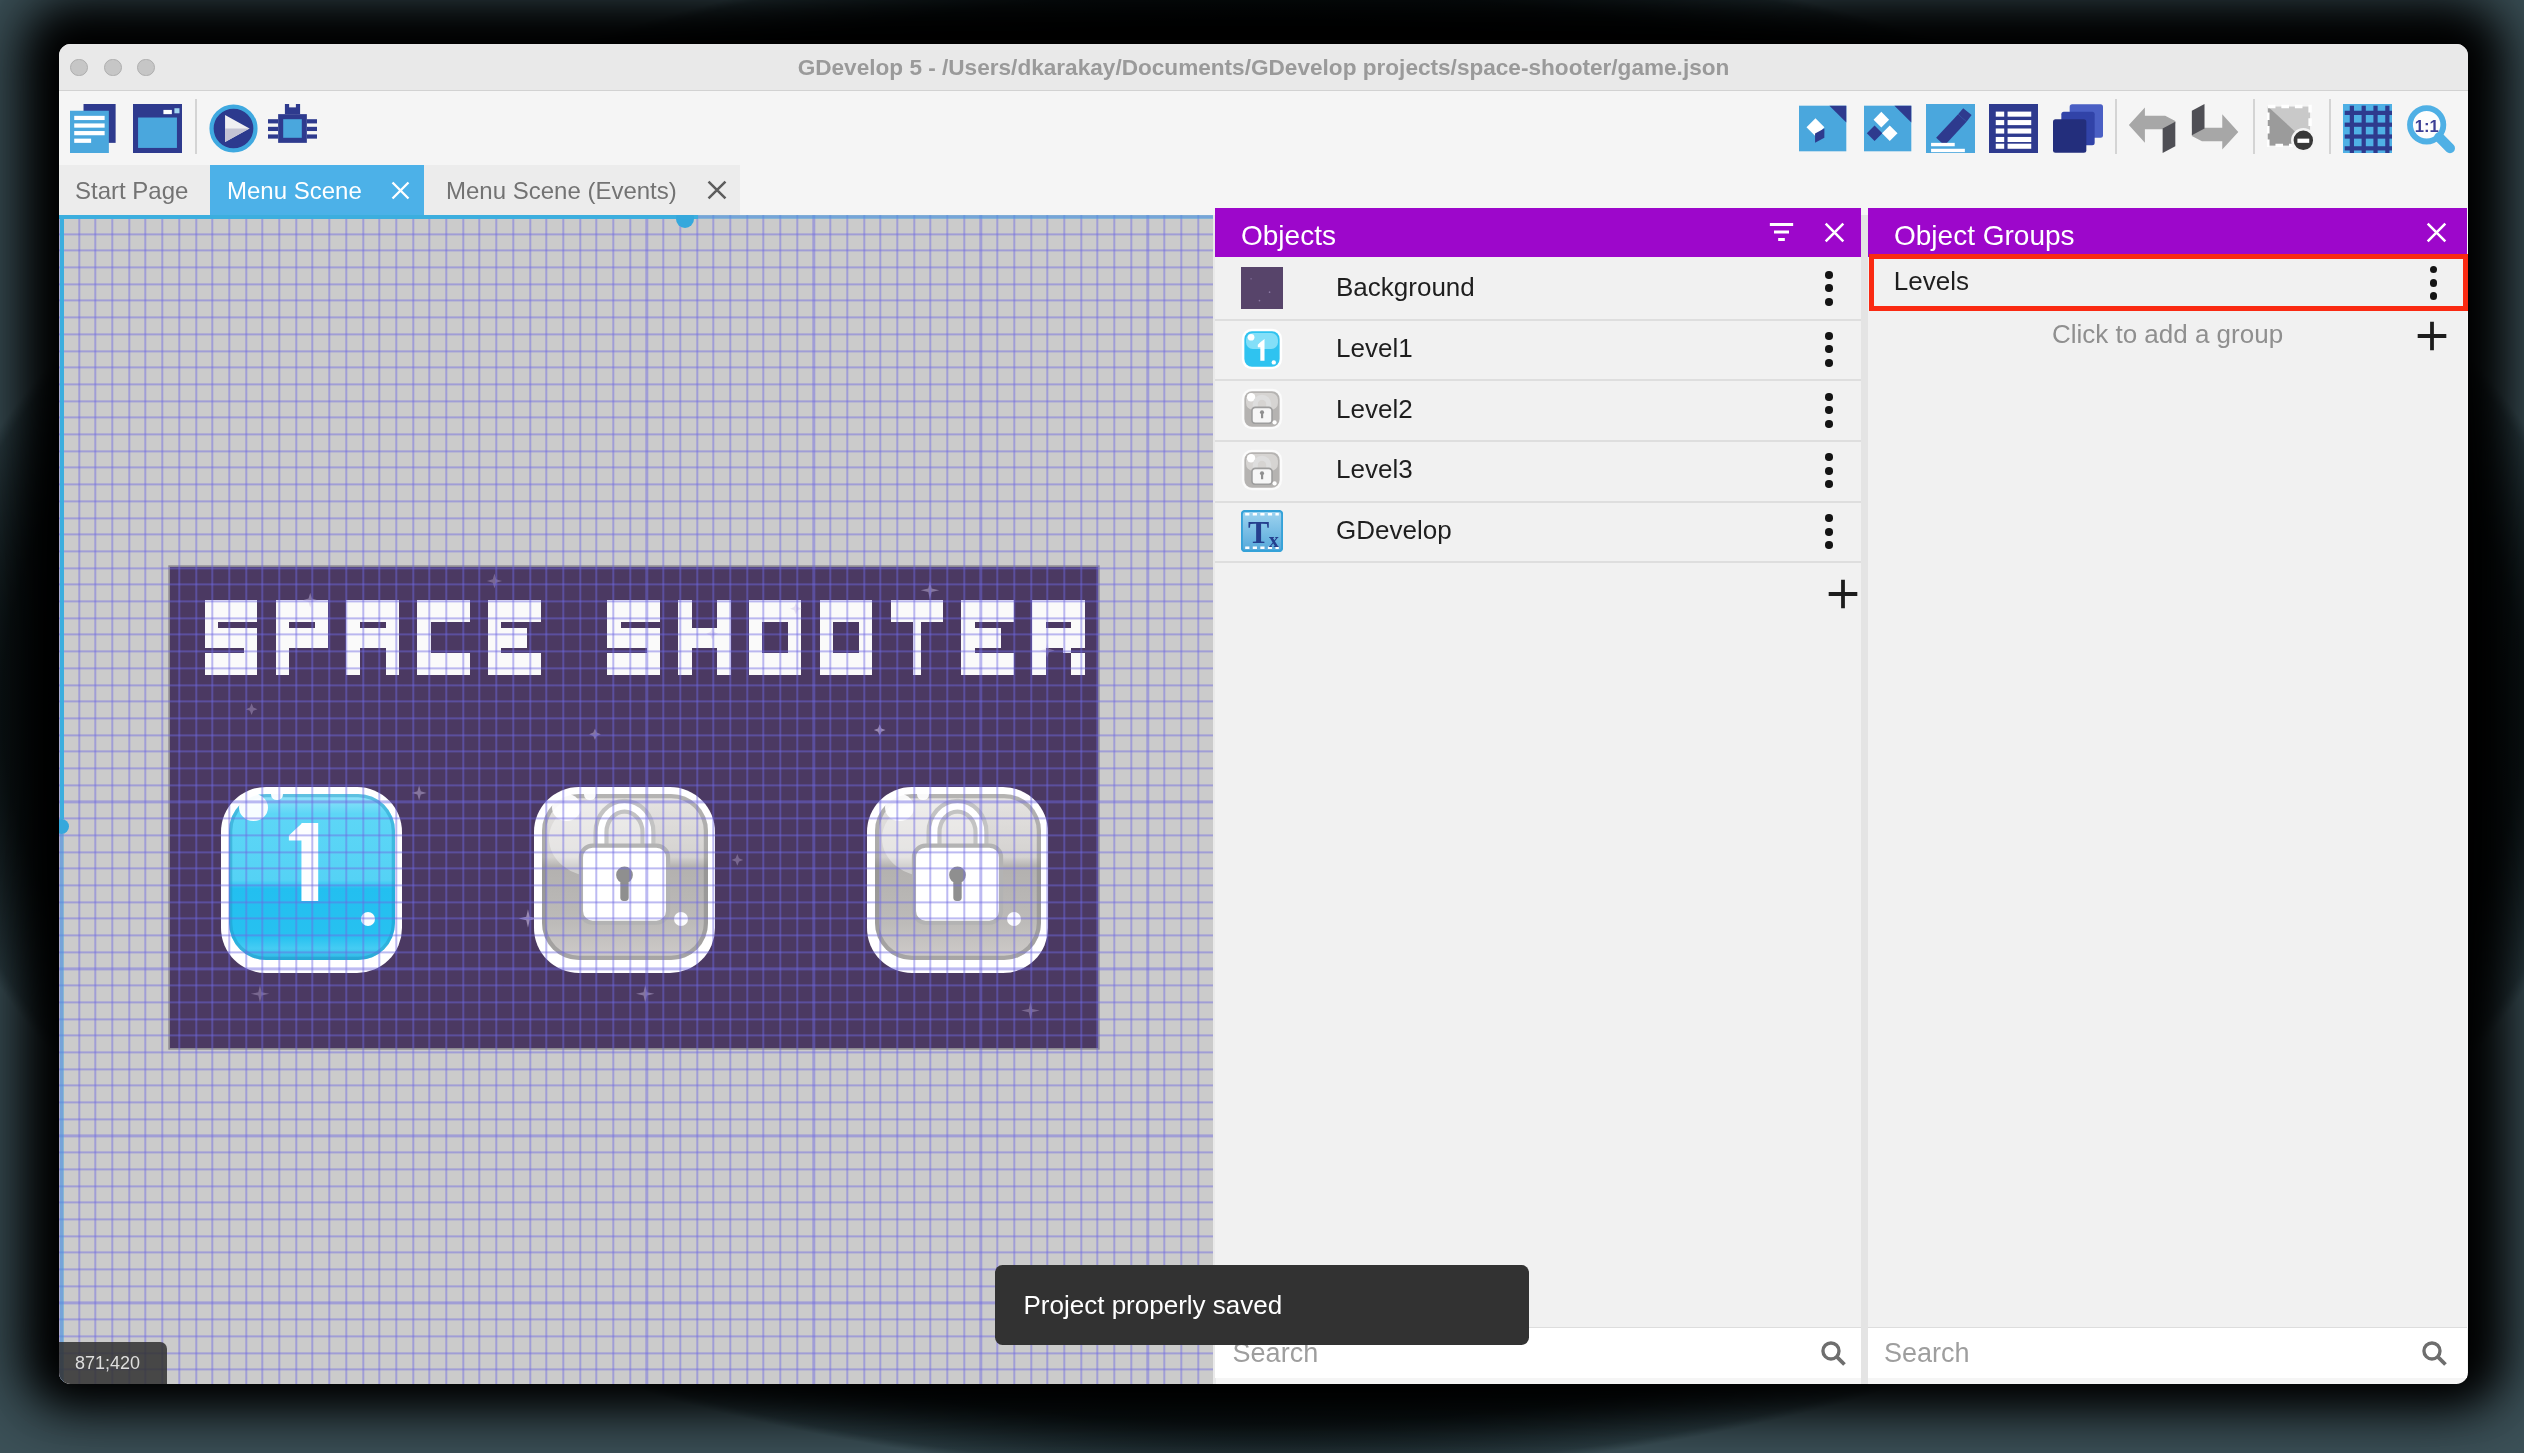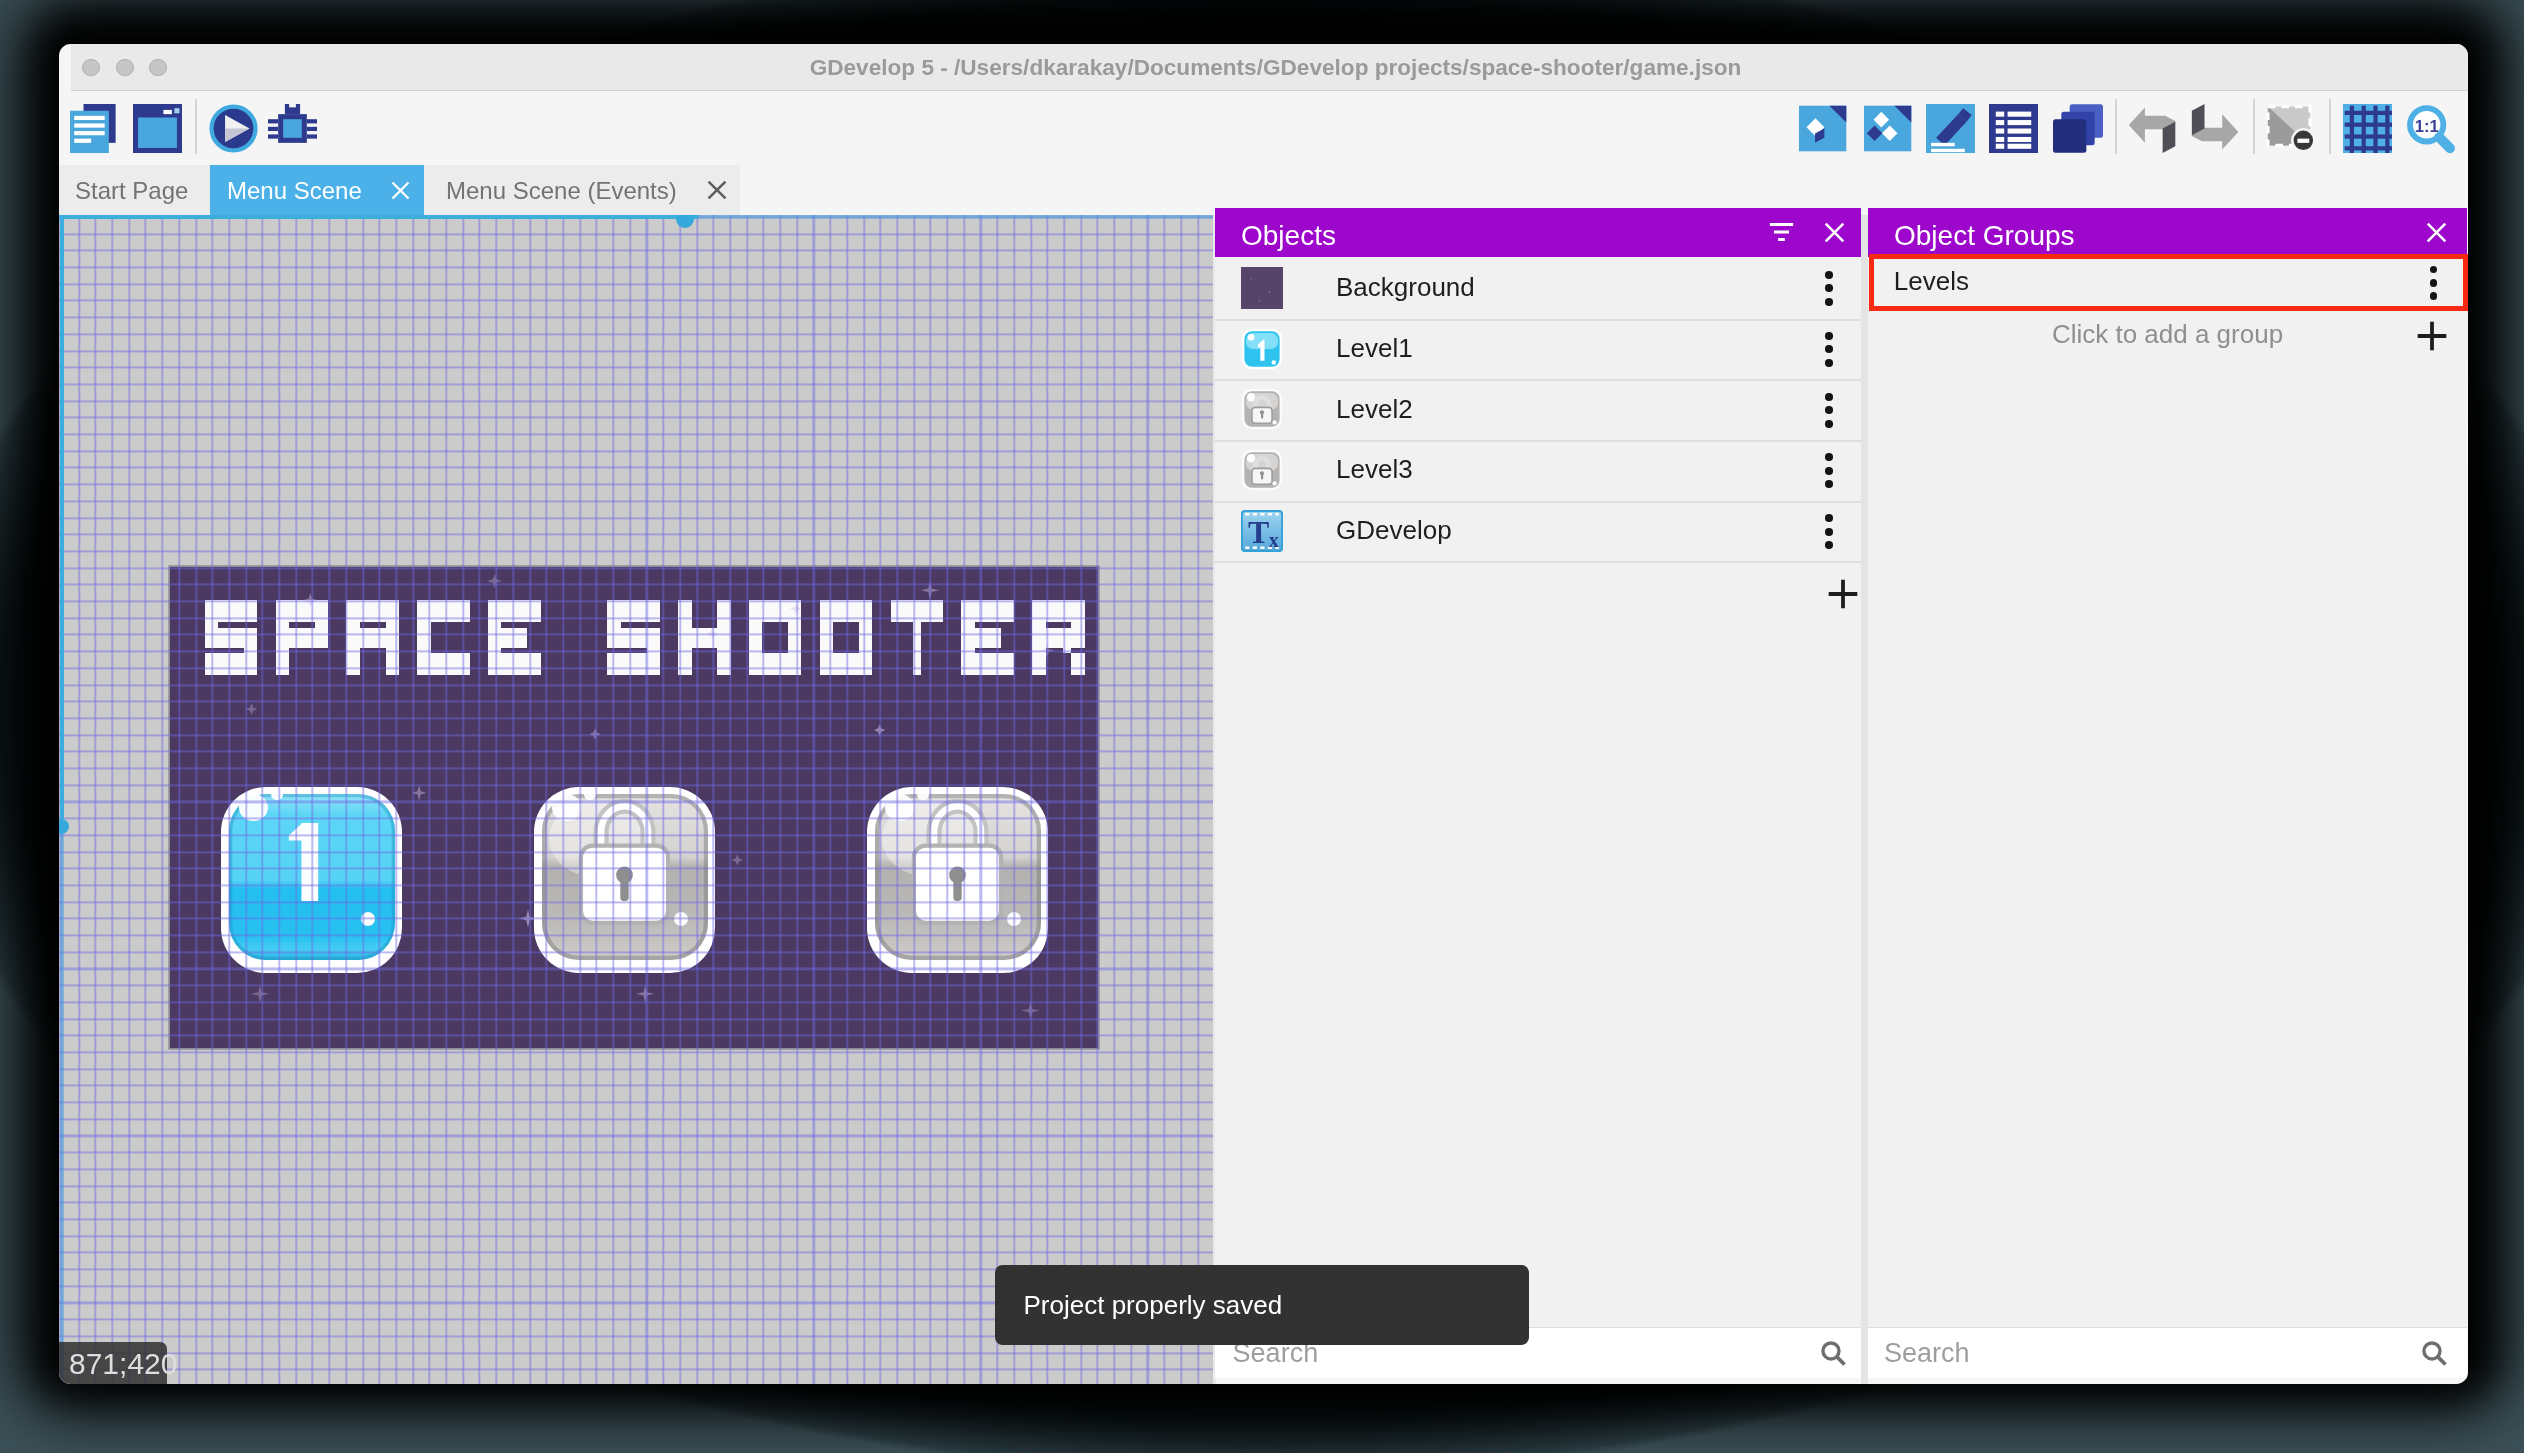--- a/index.html
+++ b/index.html
@@ -1,40 +1,40 @@
 <!DOCTYPE html>
 <html style="font-size:13.4px"><head><meta charset="utf-8">
 <style>
 html,body{margin:0;padding:0;}
 body{width:2525px;height:1453px;background:radial-gradient(ellipse 1356px 770px at 1263px 707px,#000 0%,#000 84%,#0c1416 93%,#2a3c42 99%,#3c5158 100%);overflow:hidden;position:relative;font-family:"Liberation Sans",sans-serif;}
 .shadow{position:absolute;left:38px;top:16.7px;width:2453px;height:1381px;background:#000;border-radius:33px;filter:blur(20px);}
 .shadow2{position:absolute;left:16.7px;top:-4.2px;width:2491px;height:1415px;background:rgba(0,0,0,.8);border-radius:50px;filter:blur(33px);}
 .win{position:absolute;left:59px;top:44px;width:2409px;height:1340px;border-radius:11.7px;background:#f5f5f5;overflow:hidden;}
-.titlebar{position:absolute;left:0;top:0;width:100%;height:46px;background:#e9e9e9;border-bottom:0.8px solid #d2d2d2;margin-left:12px;}
+.titlebar{position:absolute;left:0;top:0;width:100%;height:46px;background:#e9e9e9;border-bottom:0.8px solid #d2d2d2;}
 .tl{position:absolute;top:14.7px;width:17.6px;height:17.6px;border-radius:50%;background:#c6c6c6;border:1.3px solid #aeaeae;box-sizing:border-box;}
 .title{position:absolute;top:0;left:0;width:100%;height:46px;line-height:47px;text-align:center;font-size:22.6px;font-weight:700;color:#9a9a9a;}
 .toolbar{position:absolute;left:0;top:47px;width:100%;height:74px;background:#f5f5f5;}
 .tbsep{position:absolute;top:8.4px;width:1.7px;height:55px;background:#d4d4d4;}
 .ticon{position:absolute;top:12.6px;}
 .tabstrip{position:absolute;left:0;top:121px;width:100%;height:50px;background:#f5f5f5;}
 .tabgray{position:absolute;left:0;top:0;width:681px;height:50px;background:#ececec;}
 .tabactive{position:absolute;left:151px;top:0;width:214px;height:50px;background:#4cb1e8;}
 .tabtxt{position:absolute;top:0;height:50px;line-height:52px;font-size:24px;color:#737373;}
 .canvas{position:absolute;left:0;top:171px;width:1154px;height:1170px;background:#cbcbcb;overflow:hidden;}
 .purple{position:absolute;left:111px;top:352px;width:928px;height:481px;background:#4b3962;box-shadow:0 0 0 1.7px rgba(30,20,45,.35);}
 .gridov{position:absolute;left:0;top:0;width:100%;height:100%;pointer-events:none;z-index:4;
  background-image:repeating-linear-gradient(to right,rgba(110,104,226,0.46) 0px,rgba(110,104,226,0.46) 2px,transparent 2px,transparent 16.7px),repeating-linear-gradient(to bottom,rgba(110,104,226,0.46) 0px,rgba(110,104,226,0.46) 2px,transparent 2px,transparent 16.7px);
  background-position:2.3px 1.4px;}
 .sceneTopSolid{position:absolute;left:0;top:0;width:639px;height:4.2px;background:#3caede;z-index:6;}
 .sceneTopLight{position:absolute;left:639px;top:0;width:515px;height:4.2px;background:rgba(60,174,222,0.42);z-index:6;}
 .sceneLeftSolid{position:absolute;left:0.8px;top:0;width:4.2px;height:604px;background:#3caede;z-index:6;}
 .sceneLeftLight{position:absolute;left:0.8px;top:619px;width:4.2px;height:550px;background:rgba(60,174,222,0.42);z-index:6;}
 .handleTop{position:absolute;left:617px;top:-5.9px;width:18.4px;height:18.4px;border-radius:50%;background:#35a8dc;z-index:7;}
 .handleLeft{position:absolute;left:-5px;top:604px;width:15px;height:15px;border-radius:50%;background:#35a8dc;z-index:7;}
-.coords{position:absolute;left:0;top:1127px;width:108px;height:43px;background:rgba(48,48,48,0.85);border-top-right-radius:6.7px;z-index:8;color:#dedede;font-size:30px;line-height:43px;padding-left:10px;box-sizing:border-box;}
+.coords{position:absolute;left:0;top:1127px;width:108px;height:43px;background:rgba(48,48,48,0.85);border-top-right-radius:6.7px;z-index:8;color:#dedede;font-size:18px;line-height:43px;padding-left:16px;box-sizing:border-box;}
 .btn{position:absolute;width:181px;height:186px;border-radius:45px;background:#fff;z-index:2;}
 .btn .inner{position:absolute;left:7.5px;top:6.7px;right:7.5px;bottom:12.6px;border-radius:37px;}
 .divA{position:absolute;left:1154px;top:171px;width:2.5px;height:1170px;background:#e9e9e9;}
 .panel{position:absolute;top:164px;background:#f1f1f1;}
 .phead{position:absolute;left:0;top:0;height:49px;width:100%;background:#9d07cb;color:#fff;}
 .phead .pt{position:absolute;left:26px;top:2.5px;height:49px;line-height:50px;font-size:28px;font-weight:500;color:#fff;}
 .rowsep{position:absolute;left:0;width:100%;height:1.7px;background:#dedede;}
 .rowtxt{position:absolute;left:121px;font-size:26px;color:#1e1e1e;}
 .dots{position:absolute;width:7.5px;height:7.5px;border-radius:50%;background:#141414;}
 .searchrow{position:absolute;left:0;bottom:0;height:51px;width:100%;background:#fff;border-top:0.8px solid #ddd;box-sizing:border-box;}

